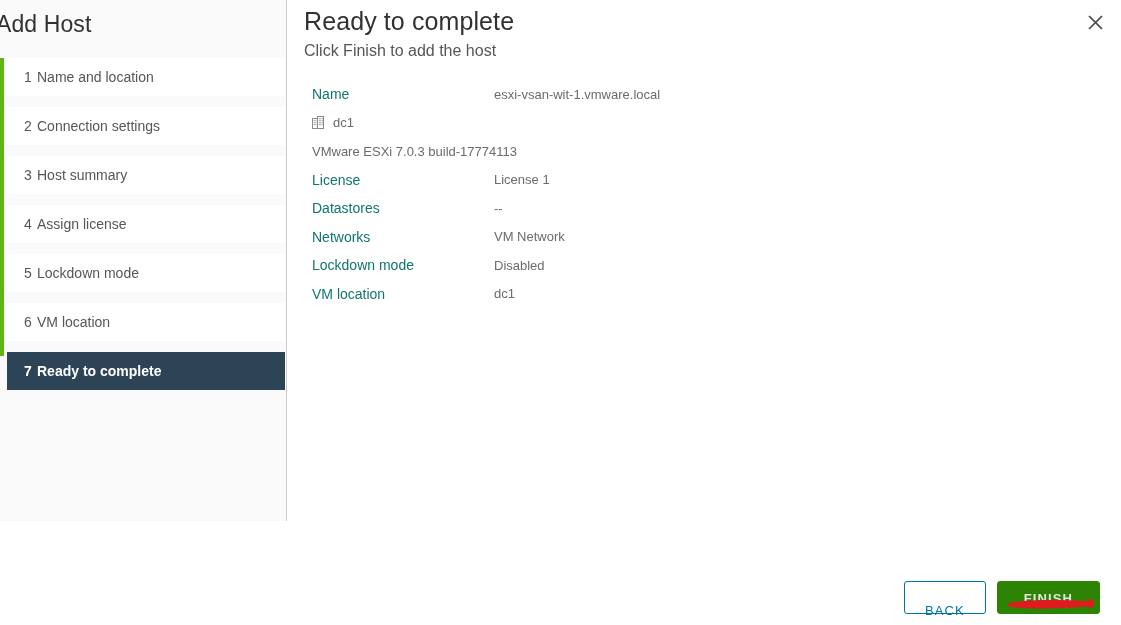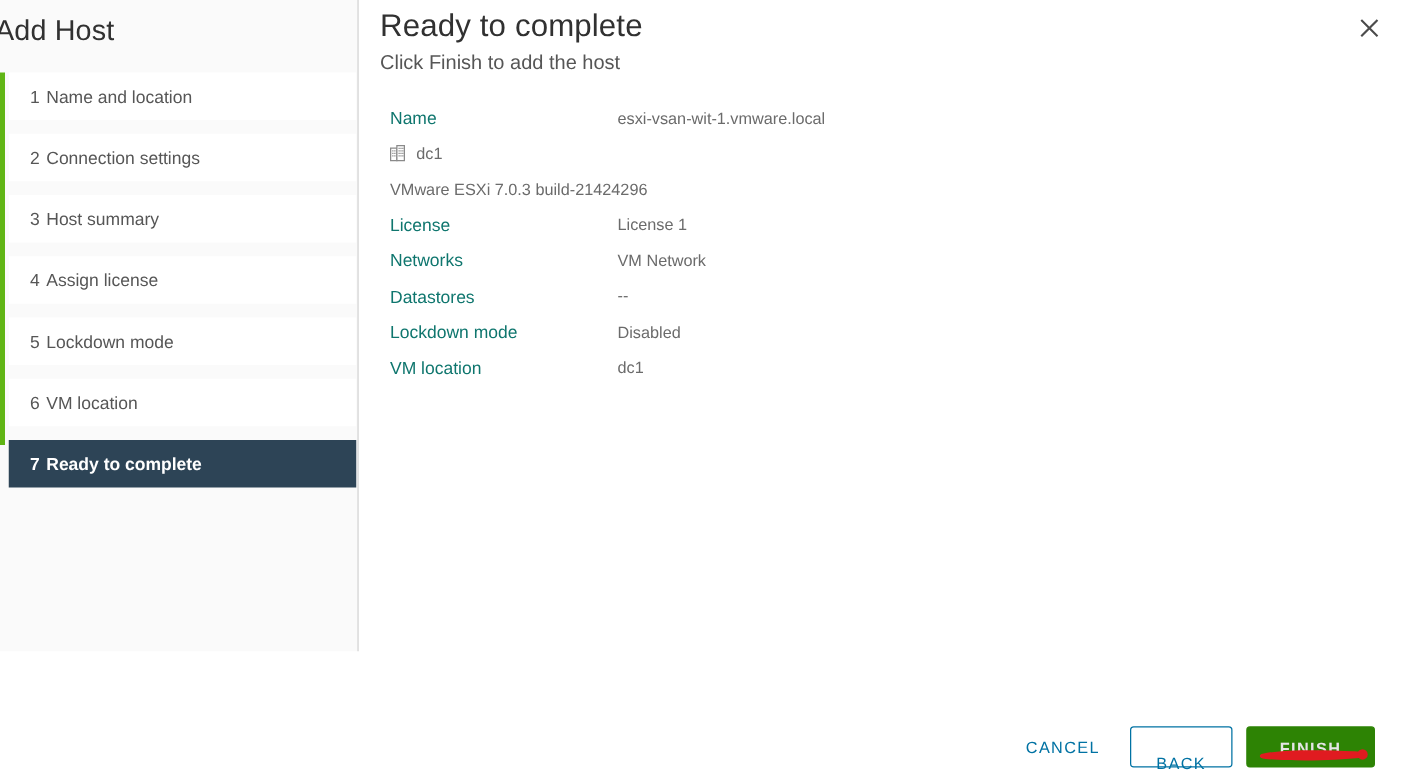--- a/index.html
+++ b/index.html
@@ -320,57 +320,56 @@
                   <rect x="8.3" y="8.2" width="1" height="1"></rect>
                   <rect x="9.8" y="8.2" width="1" height="1"></rect>
                 </g>
               </svg>
             </span>
             <span>dc1</span>
           </div>
         </div>
         <div class="sum-row">
           <div class="sum-value">
-            <span>VMware ESXi 7.0.3 build-21424296</span>
+            <span>VMware ESXi 7.0.3 build-17774113</span>
           </div>
         </div>
         <div class="sum-row">
           <div class="sum-label">License</div>
           <div class="sum-value">
             <span>License 1</span>
           </div>
         </div>
         <div class="sum-row">
+          <div class="sum-label">Datastores</div>
+          <div class="sum-value">
+            <span>--</span>
+          </div>
+        </div>
+        <div class="sum-row">
           <div class="sum-label">Networks</div>
           <div class="sum-value">
             <span>VM Network</span>
           </div>
         </div>
         <div class="sum-row">
-          <div class="sum-label">Datastores</div>
-          <div class="sum-value">
-            <span>--</span>
-          </div>
-        </div>
-        <div class="sum-row">
           <div class="sum-label">Lockdown mode</div>
           <div class="sum-value">
             <span>Disabled</span>
           </div>
         </div>
         <div class="sum-row">
           <div class="sum-label">VM location</div>
           <div class="sum-value">
             <span>dc1</span>
           </div>
         </div>
       </div>
 
     <div id="footer">
-      <div class="btn btn-flat">CANCEL</div>
       <div class="btn btn-outline">BACK</div>
       <div class="btn btn-primary">FINISH</div>
       <svg id="annotation" viewBox="0 0 94 22">
         <path d="M4 12 C 22 8, 54 9, 78 10 C 86 10.5, 88 13, 84 15 C 60 18, 24 18, 5 16 C 1 15.5, 1 12.6, 4 12 Z" fill="#e01b20"></path>
         <circle cx="84" cy="12.5" r="4.2" fill="#e01b20"></circle>
       </svg>
     </div>
 
   </div>
 </div>

